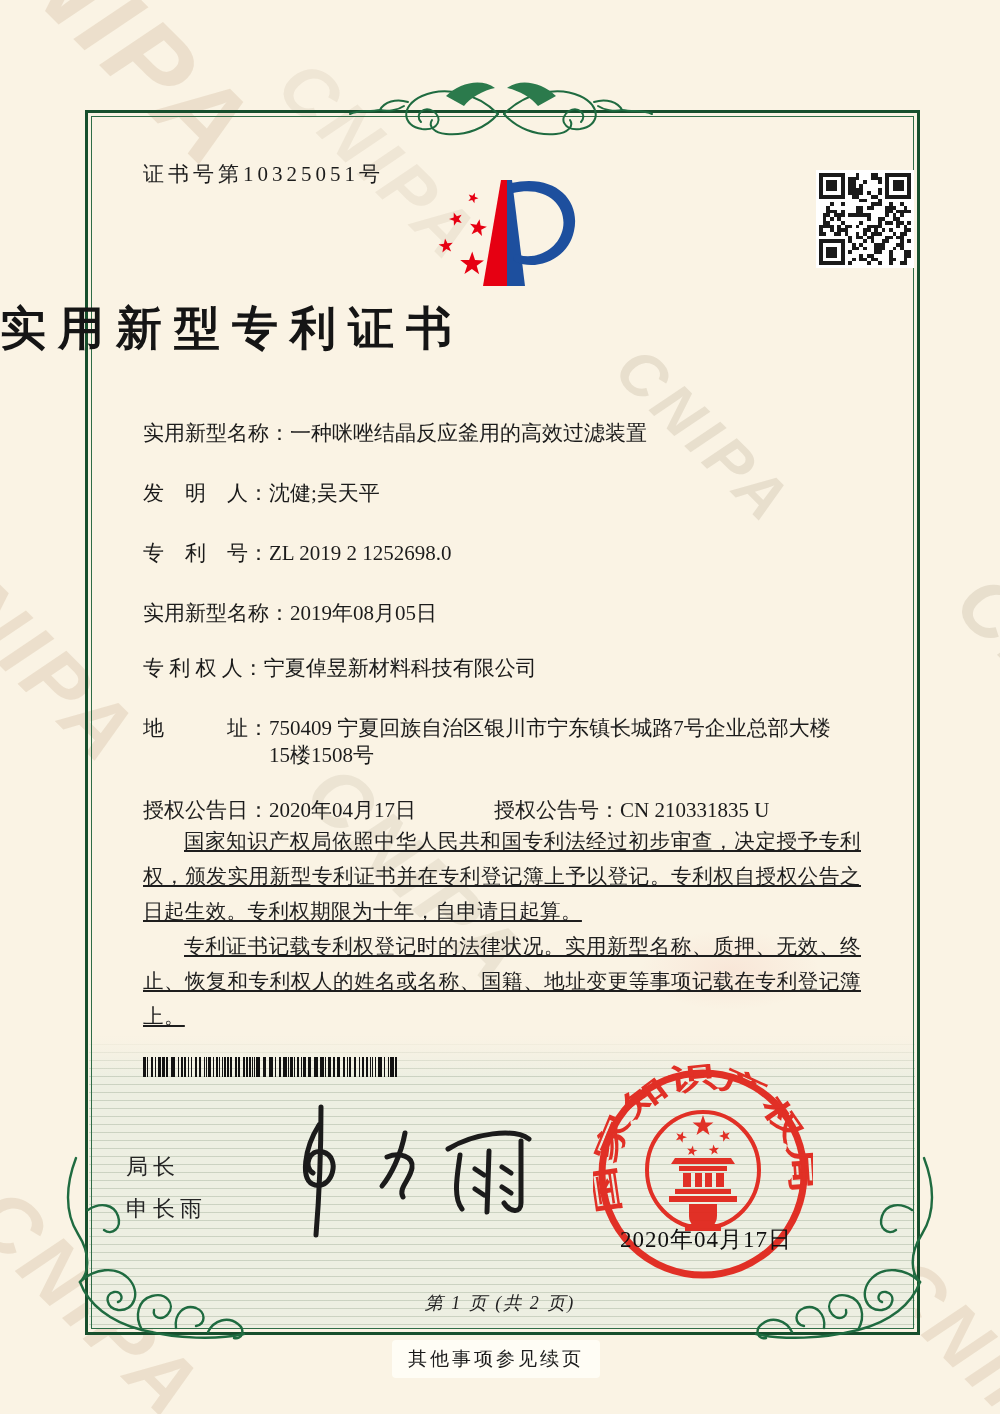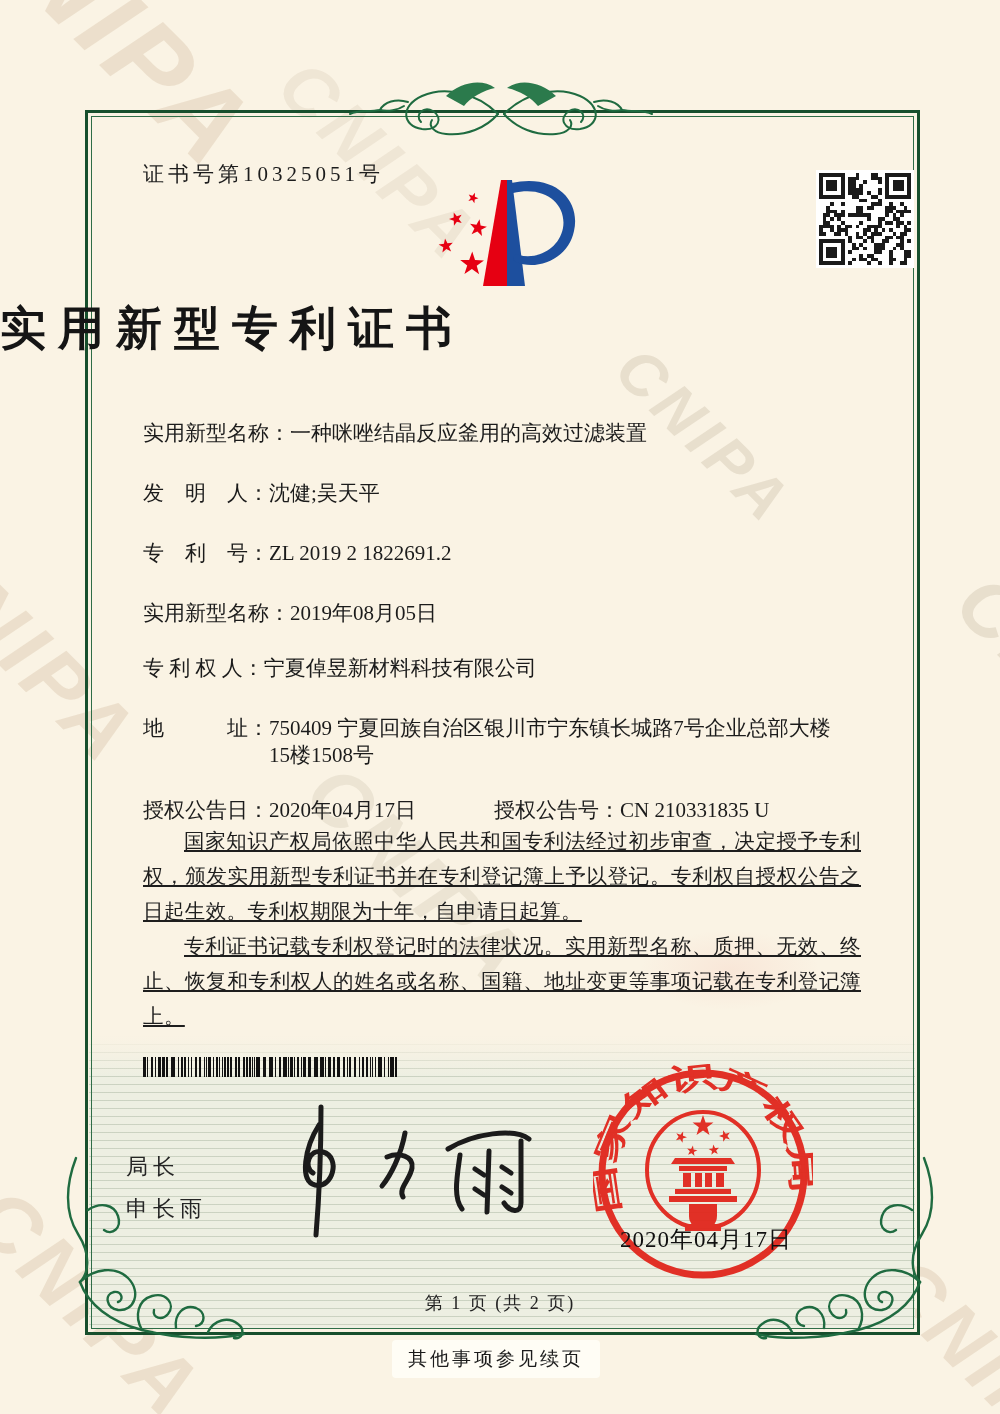--- a/index.html
+++ b/index.html
@@ -47,21 +47,21 @@
 
   .barcode{left:143px;top:1057px;width:258px;height:20px;z-index:5;}
 
   .director{left:126px;top:1146px;z-index:5;font-family:"Liberation Sans","DejaVu Sans",sans-serif;
             font-size:22px;color:#252525;line-height:42px;letter-spacing:5px;}
   .signature{left:255px;top:1095px;width:300px;height:160px;z-index:5;}
 
   .seal{left:593px;top:1064px;width:220px;height:220px;z-index:6;opacity:0.94;}
   .sealdate{left:620px;top:1224px;width:200px;font-size:23px;color:#101010;z-index:7;letter-spacing:1px;}
 
-  .pageinfo{left:0;top:1291px;width:1000px;text-align:center;font-size:18px;color:#222;z-index:5;letter-spacing:2px;}
+  .pageinfo{left:0;top:1291px;width:1000px;text-align:center;font-size:18px;color:#222;z-index:5;letter-spacing:2px;font-style:italic;}
   .footnote{left:392px;top:1340px;background:#fffdf5;padding:6px 16px;font-size:19px;color:#1c1c1c;
             z-index:5;letter-spacing:3px;border-radius:4px;}
   .bleed{left:640px;top:930px;width:180px;height:80px;border-radius:50%;
          background:radial-gradient(closest-side,rgba(235,120,110,0.10),rgba(235,120,110,0));z-index:2;}
 </style>
 </head>
 <body>
 
 <div class="wm" style="left:-75px;top:-45px;font-size:110px;">CNIPA</div>
 <div class="wm grey" style="left:255px;top:120px;font-size:72px;color:rgba(222,210,190,0.4);">CNIPA</div>
@@ -341,21 +341,21 @@
   <div class="row r0">
     <span class="lbl">实用新型名称：</span>
     <span class="val">一种咪唑结晶反应釜用的高效过滤装置</span>
   </div>
   <div class="row r1">
     <span class="lbl">发　明　人：</span>
     <span class="val">沈健;吴天平</span>
   </div>
   <div class="row r2">
     <span class="lbl">专　利　号：</span>
-    <span class="val">ZL 2019 2 1822691.2</span>
+    <span class="val">ZL 2019 2 1252698.0</span>
   </div>
   <div class="row r3">
     <span class="lbl">实用新型名称：</span>
     <span class="val">2019年08月05日</span>
   </div>
   <div class="row r4">
     <span class="lbl">专 利 权 人：</span>
     <span class="val">宁夏倬昱新材料科技有限公司</span>
   </div>
   <div class="row r5">

